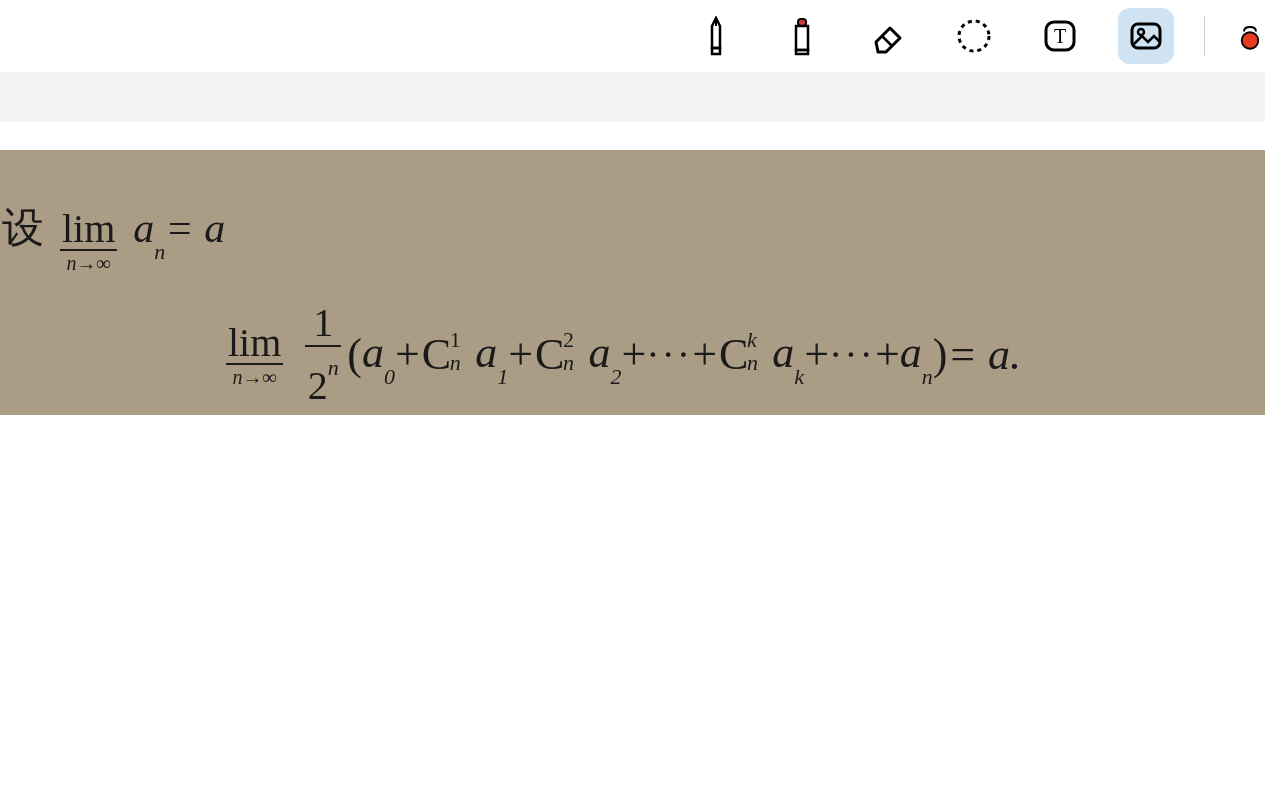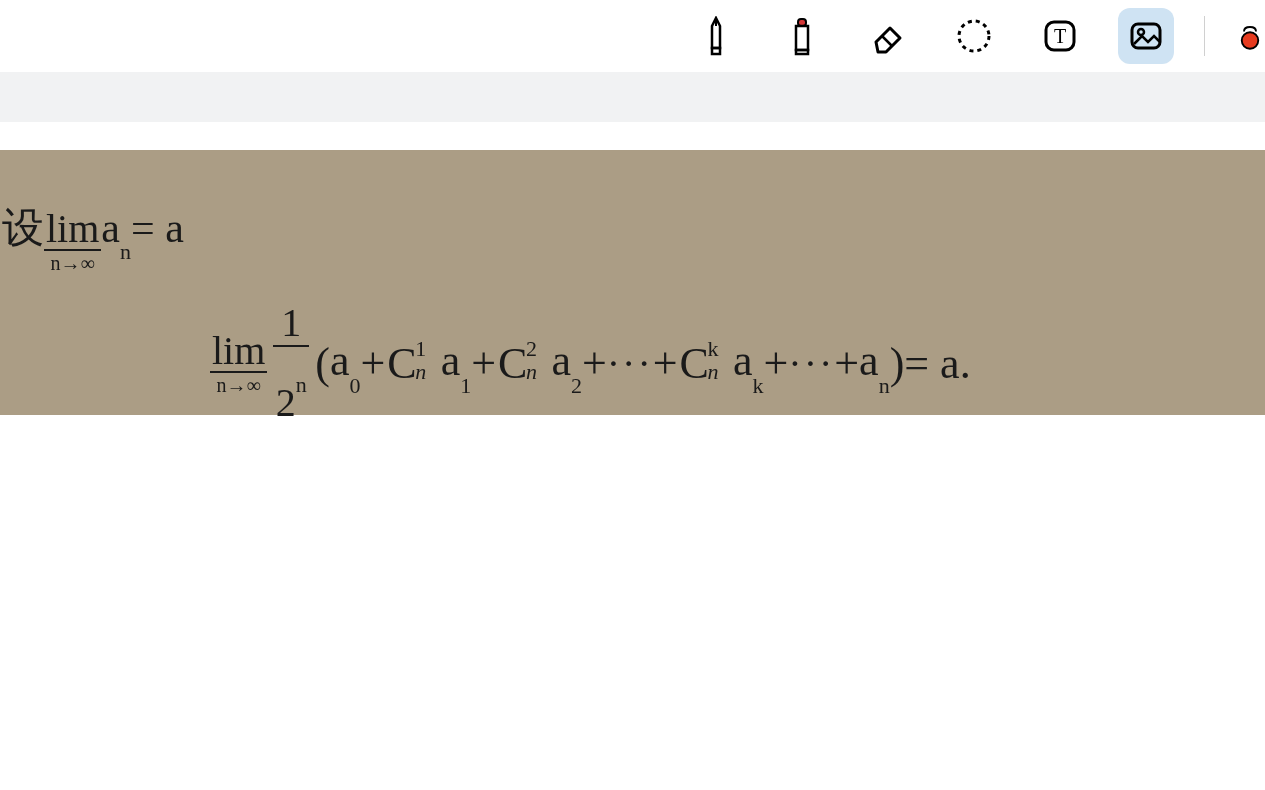--- a/index.html
+++ b/index.html
@@ -78,21 +78,21 @@
       align-items: baseline;
       margin-left: 2px;
       position: relative;
     }
     
     .lim-block {
       display: inline-flex;
       flex-direction: column;
       align-items: center;
       line-height: 1;
-      margin: 0 0;
+      margin: 0 16px;
     }
     
     .lim-text {
       font-size: 40px;
       border-bottom: 2px solid #1a1a1a;
       padding: 0 2px;
     }
     
     .lim-sub {
       font-size: 20px;
@@ -133,21 +133,20 @@
     
     .frac-num {
       border-bottom: 2.5px solid #1a1a1a;
       padding: 0 8px 2px 8px;
       font-size: 40px;
     }
     
     .frac-den {
       padding-top: 19px;
       font-size: 40px;
-      margin-top: 17px;
     }
     
     .coef {
       display: inline-block;
       position: relative;
       margin: 0 2px;
     }
     
     .coef-base {
       font-size: 44px;
@@ -162,20 +161,21 @@
     
     .coef-sub {
       font-size: 22px;
       position: absolute;
       bottom: 4px;
       left: 28px;
       font-style: italic;
     }
     
     .it {
+      font-style: italic;
     }
     
     .dots {
       font-size: 40px;
       letter-spacing: 2px;
     }
     
     .whitespace-bottom {
       width: 100%;
       height: 345px;

